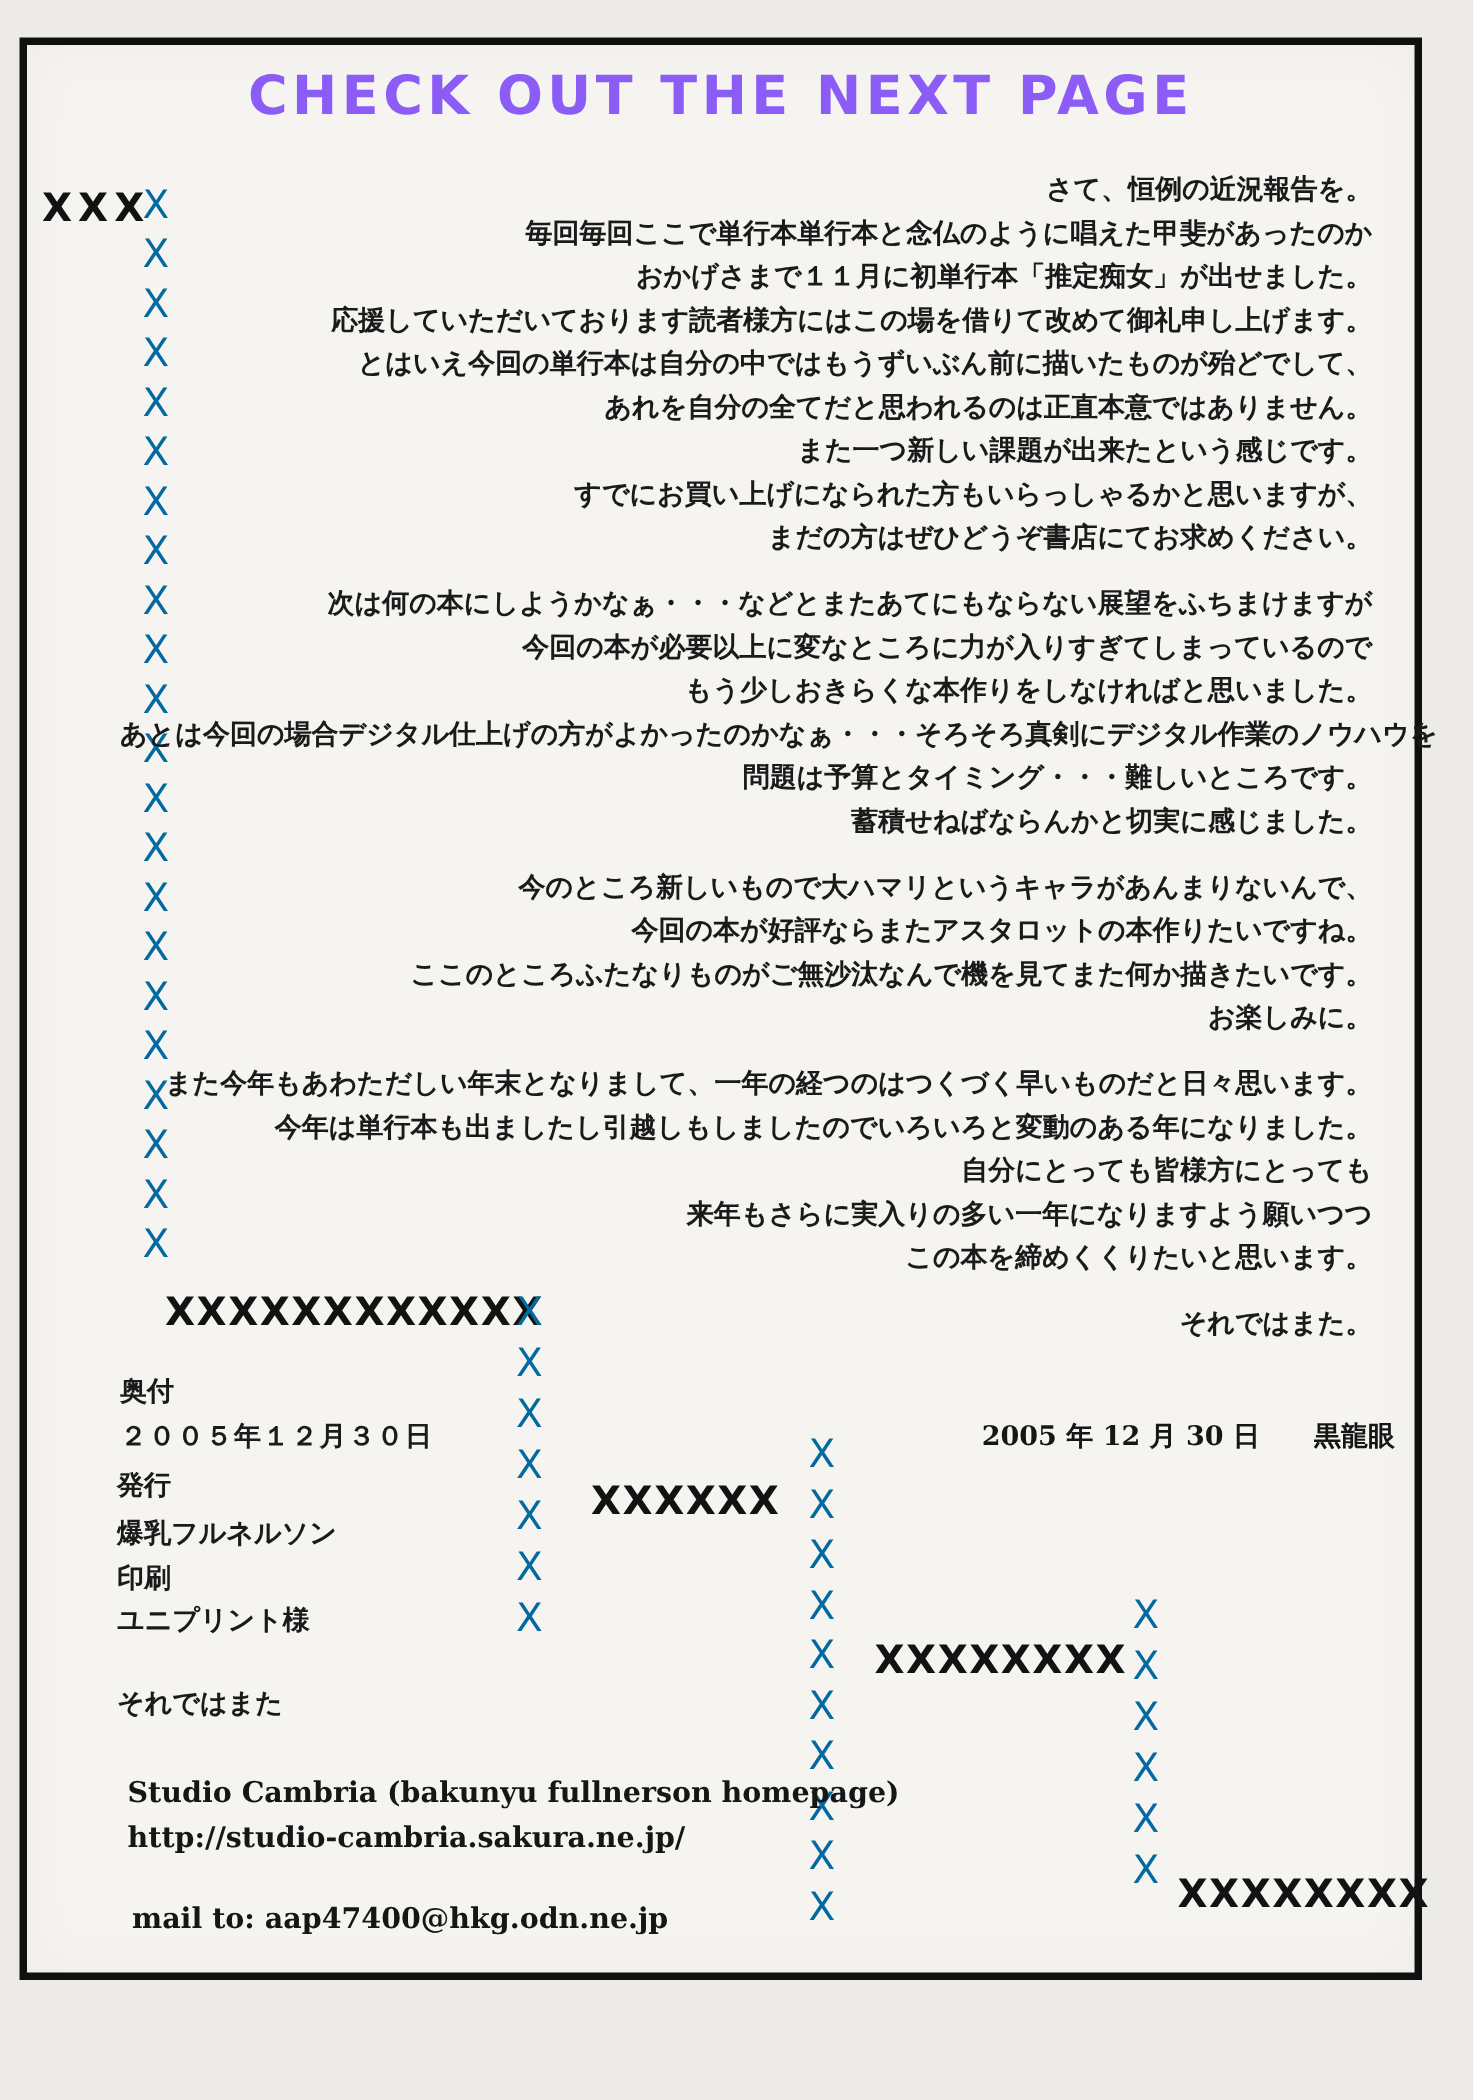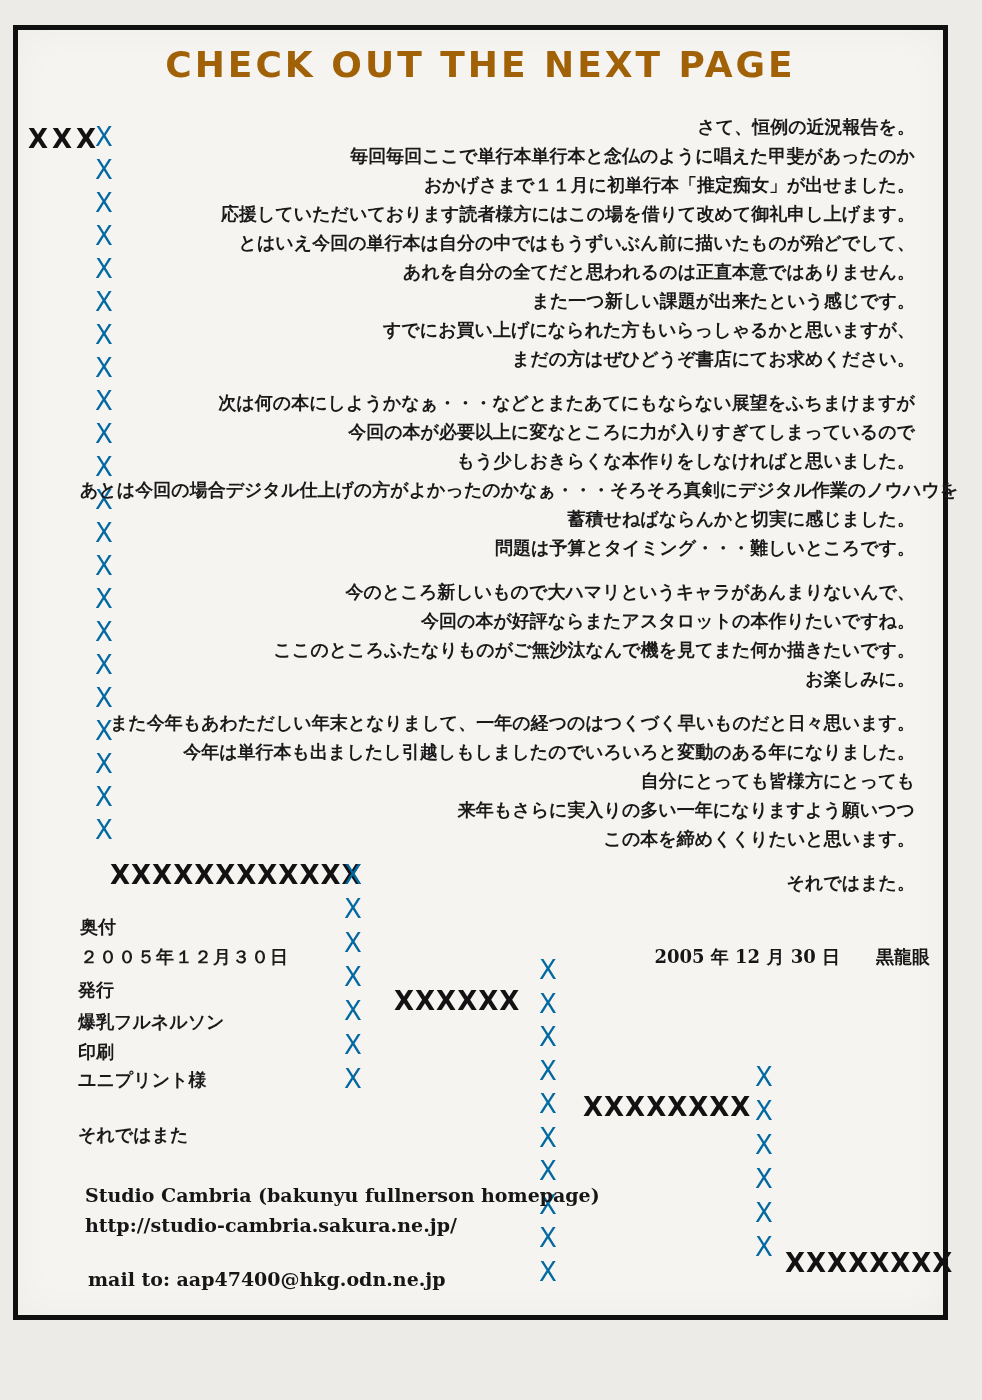--- a/index.html
+++ b/index.html
@@ -9,21 +9,21 @@
     font-family:"DejaVu Sans",sans-serif;
     color:#1b1b1b;
   }
   .paper{
     position:absolute;left:13px;top:25px;width:925px;height:1285px;
     border:5px solid #101010;background:#f6f4f1;
     box-shadow:inset 0 0 40px rgba(0,0,0,0.03);
   }
   .title{
     position:absolute;left:13px;top:44px;width:935px;text-align:center;
-    font-size:36px;font-weight:bold;letter-spacing:3px;color:#a16207;
+    font-size:36px;font-weight:bold;letter-spacing:3px;color:#8b5cf6;
     font-family:"DejaVu Sans",sans-serif;
   }
   .afterword{
     position:absolute;top:112px;left:80px;width:835px;text-align:right;
   }
   .para{margin:0 0 15px 0;}
   .jp-line{
     font-size:18px;font-weight:bold;line-height:29px;white-space:nowrap;
     color:#1a1a1a;
   }
@@ -73,22 +73,22 @@
     <div class="jp-line">あれを自分の全てだと思われるのは正直本意ではありません。</div>
     <div class="jp-line">また一つ新しい課題が出来たという感じです。</div>
     <div class="jp-line">すでにお買い上げになられた方もいらっしゃるかと思いますが、</div>
     <div class="jp-line">まだの方はぜひどうぞ書店にてお求めください。</div>
   </div>
   <div class="para">
     <div class="jp-line">次は何の本にしようかなぁ・・・などとまたあてにもならない展望をふちまけますが</div>
     <div class="jp-line">今回の本が必要以上に変なところに力が入りすぎてしまっているので</div>
     <div class="jp-line">もう少しおきらくな本作りをしなければと思いました。</div>
     <div class="jp-line">あとは今回の場合デジタル仕上げの方がよかったのかなぁ・・・そろそろ真剣にデジタル作業のノウハウを</div>
+    <div class="jp-line">問題は予算とタイミング・・・難しいところです。</div>
     <div class="jp-line">蓄積せねばならんかと切実に感じました。</div>
-    <div class="jp-line">問題は予算とタイミング・・・難しいところです。</div>
   </div>
   <div class="para">
     <div class="jp-line">今のところ新しいもので大ハマリというキャラがあんまりないんで、</div>
     <div class="jp-line">今回の本が好評ならまたアスタロットの本作りたいですね。</div>
     <div class="jp-line">ここのところふたなりものがご無沙汰なんで機を見てまた何か描きたいです。</div>
     <div class="jp-line">お楽しみに。</div>
   </div>
   <div class="para">
     <div class="jp-line">また今年もあわただしい年末となりまして、一年の経つのはつくづく早いものだと日々思います。</div>
     <div class="jp-line">今年は単行本も出ましたし引越しもしましたのでいろいろと変動のある年になりました。</div>

